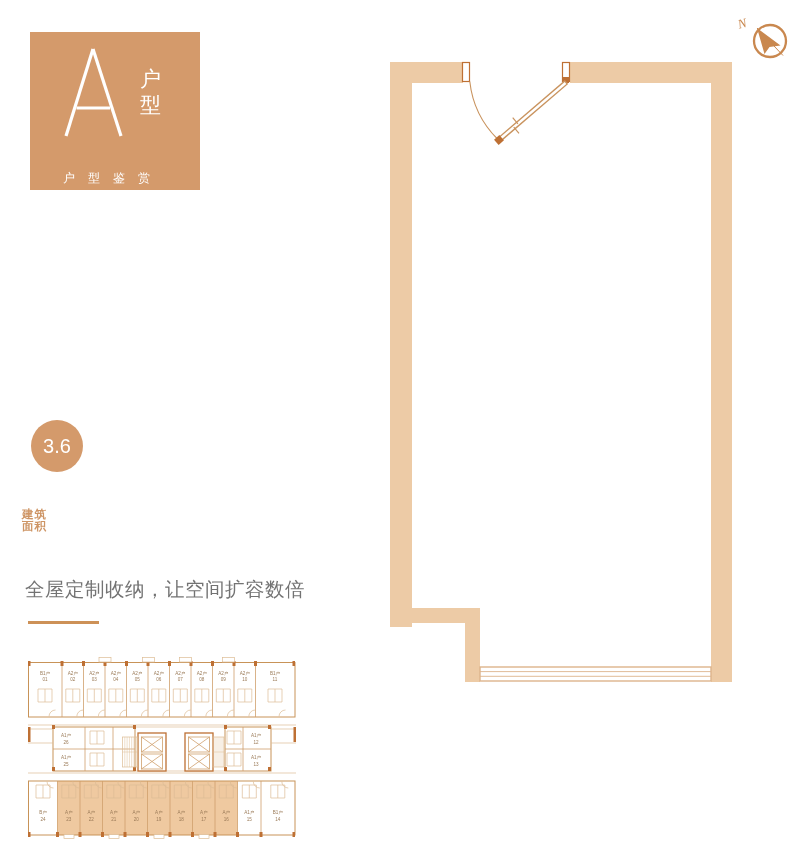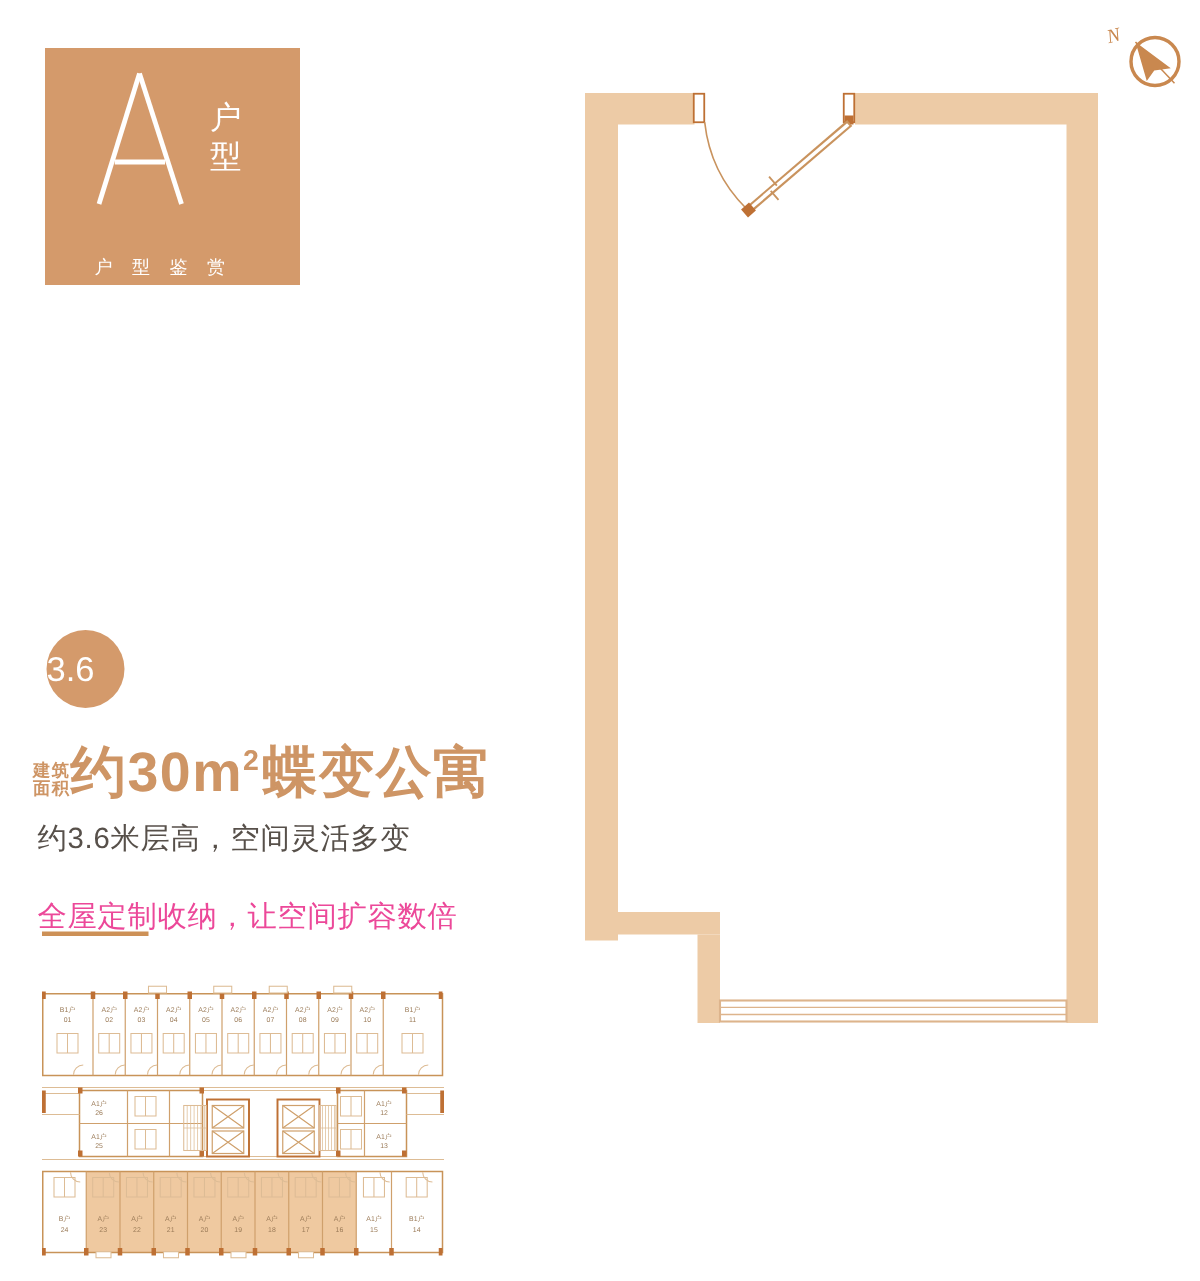--- a/index.html
+++ b/index.html
@@ -7,31 +7,31 @@
         font-family:"Liberation Sans","DejaVu Sans",sans-serif;}
   
   .badge{position:absolute;left:30px;top:32px;width:170px;height:158px;background:#D49A6B;}
   .badge .letterA{position:absolute;left:0;top:0;}
   .badge .vert{position:absolute;left:110px;top:36px;display:flex;flex-direction:column;gap:5px;
                color:#fff;font-size:21px;font-weight:300;line-height:1;}
   .badge .sub{position:absolute;left:33px;top:138px;color:#fff;font-size:12px;font-weight:300;
               letter-spacing:13px;white-space:nowrap;}
   
   .circle36{position:absolute;left:31px;top:420px;width:52px;height:52px;border-radius:50%;
-            background:#D49A6B;color:#fff;display:flex;align-items:center;
-            font-size:23px;font-weight:400;}
+            background:#D49A6B;color:#fff;display:flex;align-items:center;justify-content:center;
+            font-size:20px;font-weight:400;}
   
   .area-prefix{position:absolute;left:22px;top:508px;color:#CE9565;font-size:11.5px;
                font-weight:700;line-height:12px;letter-spacing:1px;}
   .area-title{position:absolute;left:47px;top:490px;color:#CE9565;font-size:37px;font-weight:700;
               letter-spacing:1px;white-space:nowrap;}
   .area-title sup{font-size:19px;vertical-align:14px;margin:0 1px 0 0;}
   
   .desc1{position:absolute;left:25px;top:545px;color:#57504A;font-size:19.5px;letter-spacing:0.5px;}
-  .desc2{position:absolute;left:25px;top:576px;color:#ec4899;font-size:19.5px;letter-spacing:0.5px;margin-top:21px;}
+  .desc2{position:absolute;left:25px;top:576px;color:#737373;font-size:19.5px;letter-spacing:0.5px;}
   .divider{position:absolute;left:28px;top:621px;width:71px;height:3.2px;background:#CD9157;}
   
   .plan-svg{position:absolute;left:0;top:0;}
   .keyplan-svg{position:absolute;left:28px;top:653px;}
   text.klabel{font-family:"Liberation Sans",sans-serif;font-size:4.6px;fill:#9B7B58;text-anchor:middle;}
 </style>
 </head>
 <body>
 
 <div id="page">
@@ -52,23 +52,21 @@
   </div>
 
   <div class="circle36">
     <span>3.6</span>
   </div>
 
   <div class="area-prefix">
     <div>建筑</div>
     <div>面积</div>
   </div>
-  <div class="area-title"><span>约30m</span><sup>2</sup><span>蝶变公寓</span></div>
-
-  <div class="desc1">约3.6米层高，空间灵活多变</div>
+
   <div class="desc2">全屋定制收纳，让空间扩容数倍</div>
   <div class="divider"></div>
 
   <svg class="plan-svg" width="800" height="854" viewBox="0 0 800 854">
 
     <g fill="#EDCBA6">
       <rect x="390" y="62" width="73" height="21"></rect>
       <rect x="570" y="62" width="162" height="21"></rect>
       <rect x="711" y="62" width="21" height="620"></rect>
       <rect x="390" y="62" width="22" height="565"></rect>

